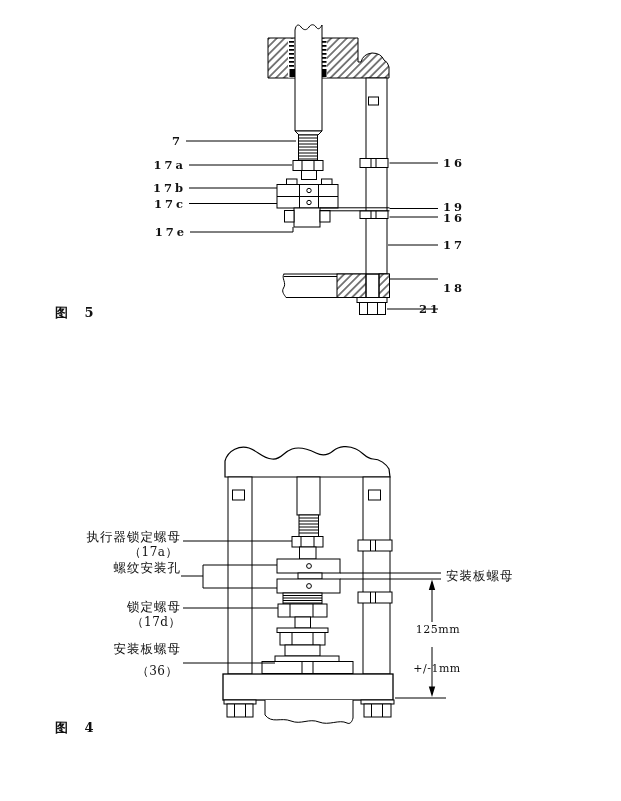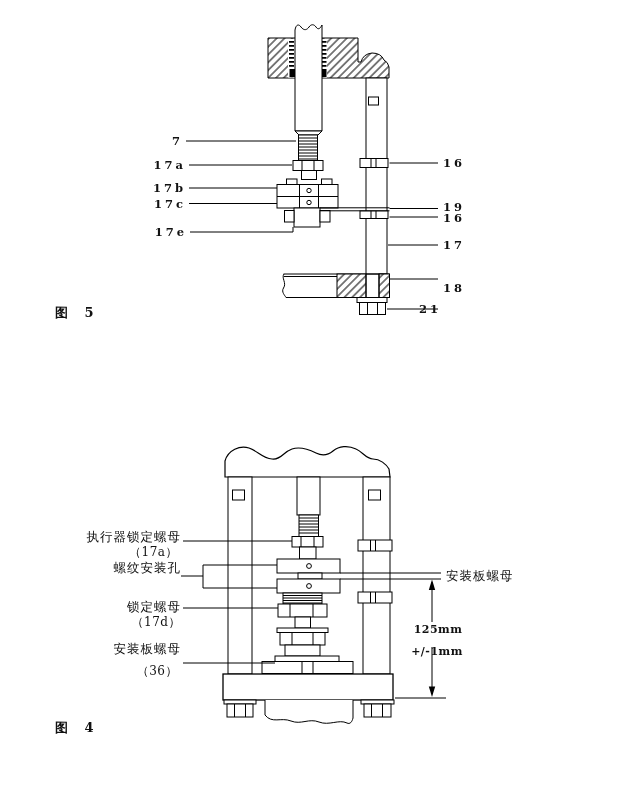--- a/index.html
+++ b/index.html
@@ -7,21 +7,21 @@
        font-family:"DejaVu Serif", serif;color:#111;}
   #art{position:absolute;left:0;top:0;z-index:0;}
   .lbl{position:absolute;white-space:nowrap;z-index:2;}
   .num{font-weight:bold;font-size:11.5px;letter-spacing:3px;}
   .anchor-r{transform:translate(-100%,-50%);}
   .anchor-l{transform:translate(0,-50%);}
   .anchor-c{transform:translate(-50%,-50%);}
   .cjk{font-size:12.5px;letter-spacing:1px;text-align:right;}
   .cjk-ref{font-size:12px;font-weight:normal;letter-spacing:0.5px;}
   .cap{font-weight:bold;font-size:13px;letter-spacing:6px;}
-  .dim{font-size:11px;font-weight:bold;letter-spacing:0.5px;}
+  .dim{font-size:11px;font-weight:normal;letter-spacing:0.5px;}
 </style>
 </head>
 <body>
 
 <svg id="art" width="621" height="801" viewBox="0 0 621 801">
   <defs>
     <pattern id="hatch" patternUnits="userSpaceOnUse" width="5.5" height="5.5" patternTransform="rotate(-45)">
       <rect width="5.5" height="5.5" fill="#ffffff"></rect>
       <line x1="0" y1="2.75" x2="5.5" y2="2.75" stroke="#000" stroke-width="1"></line>
     </pattern>
@@ -172,13 +172,13 @@
 <span class="lbl cjk anchor-r" style="left:181px;top:537px">执行器锁定螺母</span>
 <span class="lbl cjk-ref anchor-r" style="left:178px;top:551.5px">（17a）</span>
 <span class="lbl cjk anchor-r" style="left:181px;top:568px">螺纹安装孔</span>
 <span class="lbl cjk anchor-r" style="left:181px;top:607px">锁定螺母</span>
 <span class="lbl cjk-ref anchor-r" style="left:181px;top:621.5px">（17d）</span>
 <span class="lbl cjk anchor-r" style="left:181px;top:649px">安装板螺母</span>
 <span class="lbl cjk-ref anchor-r" style="left:178px;top:670.5px">（36）</span>
 
 <span class="lbl cjk anchor-l" style="left:446px;top:576px">安装板螺母</span>
 <span class="lbl dim anchor-c" style="left:438px;top:629px">125mm</span>
-<span class="lbl dim anchor-c" style="left:437px;top:651px">+/-1mm</span>
+<span class="lbl dim anchor-c" style="left:437px;top:668px">+/-1mm</span>
 
 </body></html>

